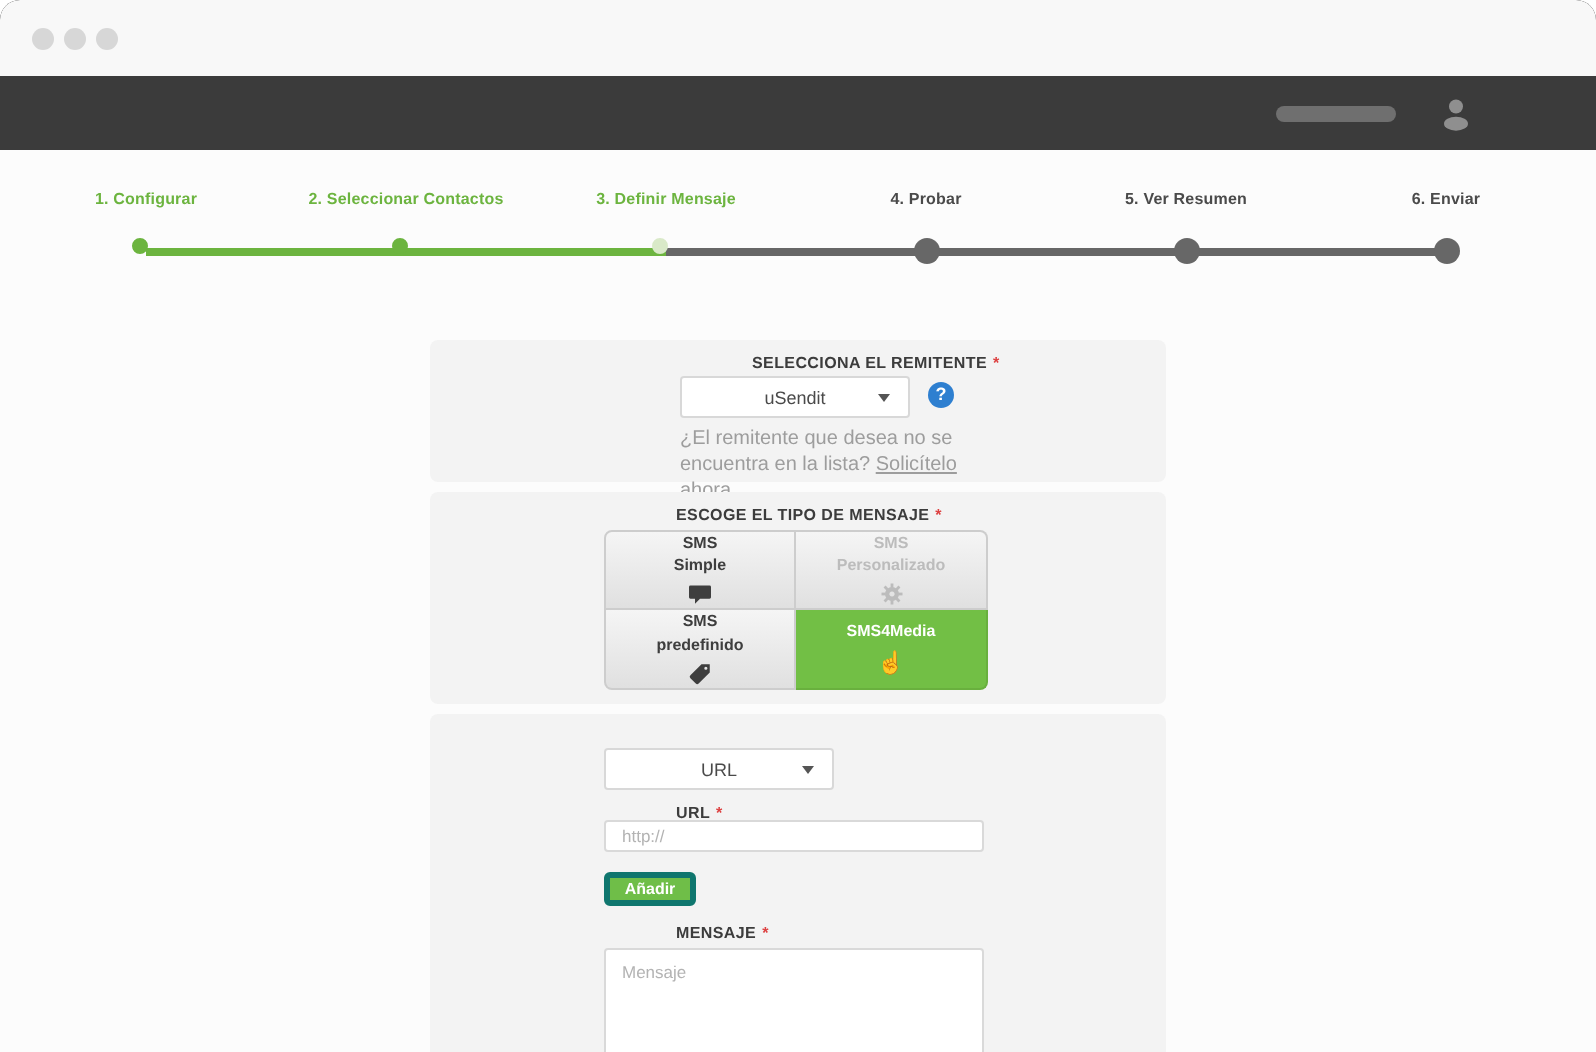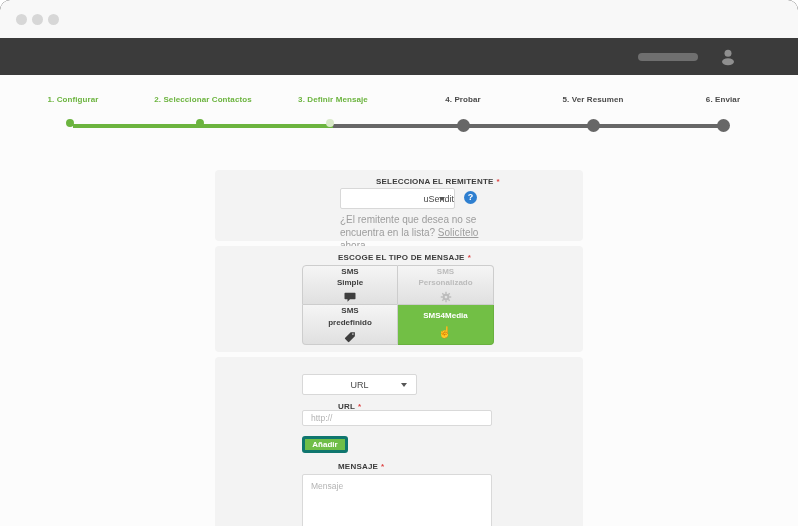--- a/index.html
+++ b/index.html
@@ -48,21 +48,21 @@
 
   .dropdown { position:absolute; width:115px; height:21px; background:#fff;
               border:1px solid #d8d8d8; border-radius:2px; font-size:9px; color:#4a4a4a;
               display:flex; align-items:center; justify-content:center; cursor:pointer; }
   .caret { position:absolute; right:9px; top:8px; width:0; height:0;
            border-left:3.5px solid transparent; border-right:3.5px solid transparent;
            border-top:4px solid #555; }
 
   
   .p1 .field-label { left:125px; top:7px; }
-  .p1 .dropdown { left:125px; top:18px;justify-content:flex-end; }
+  .p1 .dropdown { left:125px; top:18px; }
   .help { position:absolute; left:249px; top:21px; width:13px; height:13px; border-radius:50%;
           background:#2e7fd0; color:#fff; font-size:9px; font-weight:bold;
           text-align:center; line-height:13px; cursor:pointer; }
   .helper { position:absolute; left:125px; top:43px; width:142px; font-size:10px;
             color:#9d9d9d; line-height:1.3; }
   .helper a { color:#9d9d9d; text-decoration:underline; cursor:pointer; }
 
   
   .p2 .field-label { left:87px; top:7px; }
   .tile-grid { position:absolute; left:87px; top:19px; width:194px; height:82px;

